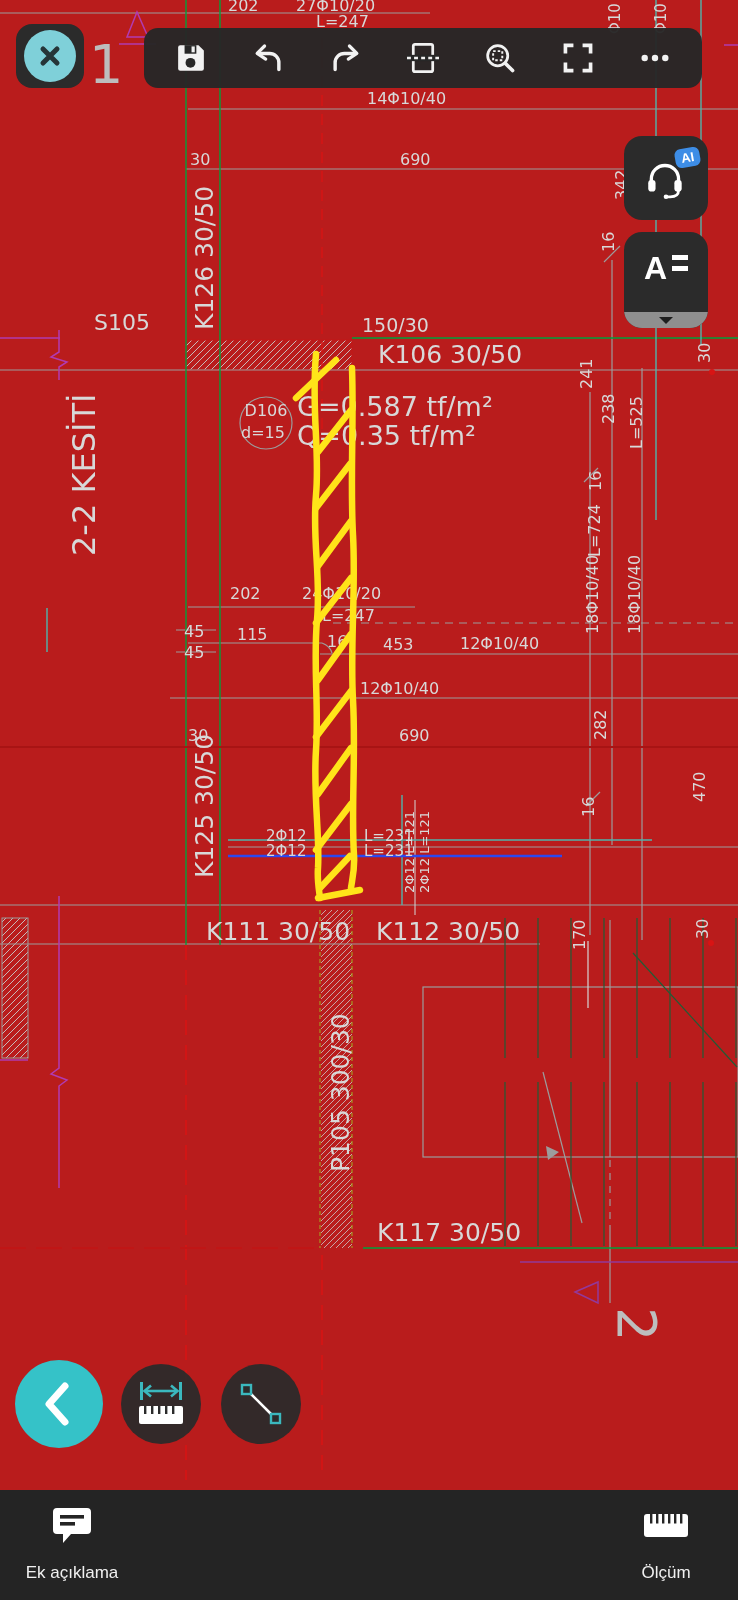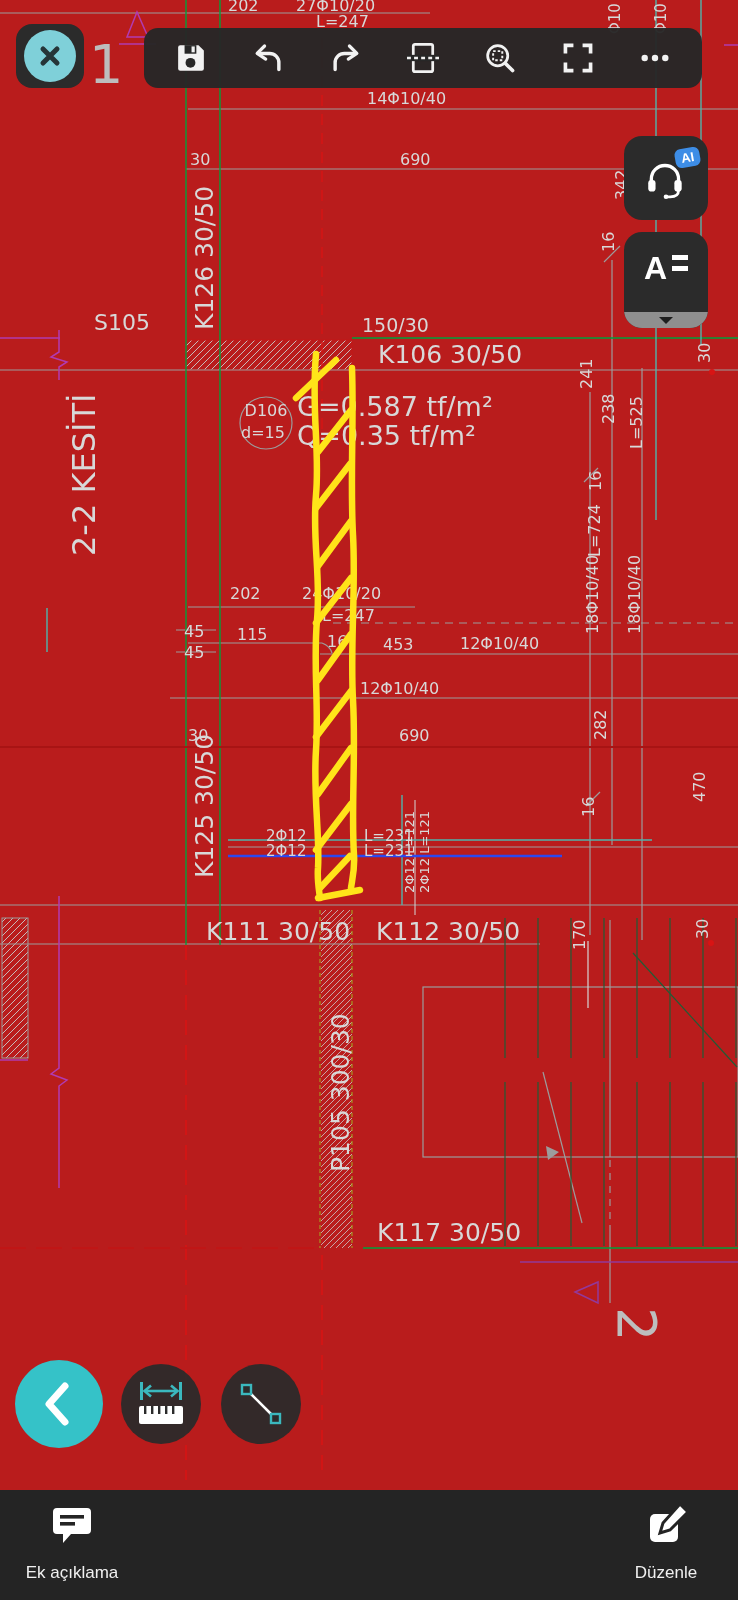--- a/index.html
+++ b/index.html
@@ -333,25 +333,30 @@
       <svg width="48" height="48" viewBox="0 0 48 48">
         <path d="M9 6 h30 q4 0 4 4 v18 q0 4 -4 4 H23 l-8 9 v-9 h-6 q-4 0 -4 -4 V10 q0 -4 4 -4 z" fill="#fff"></path>
         <rect x="12" y="13" width="24" height="3.6" fill="#242424"></rect>
         <rect x="12" y="20" width="15" height="3.6" fill="#242424"></rect>
       </svg>
       <div class="ind"></div>
       <div class="lbl">Ek açıklama</div>
     </div>
 
 
+
+
     <div class="nav-item">
       <svg width="48" height="48" viewBox="0 0 48 48">
-        <rect x="8" y="12" width="28" height="28" rx="5" fill="#fff"></rect>
-        <polygon points="38,2 46,10 28,28 18,31 21,21" fill="#fff" stroke="#242424" stroke-width="3"></polygon>
+        <rect x="2" y="12" width="44" height="23" rx="3" fill="#fff"></rect>
+        <rect x="8" y="12" width="2.4" height="9.5" fill="#242424"></rect>
+        <rect x="14" y="12" width="2.4" height="9.5" fill="#242424"></rect>
+        <rect x="20" y="12" width="2.4" height="9.5" fill="#242424"></rect>
+        <rect x="26" y="12" width="2.4" height="9.5" fill="#242424"></rect>
+        <rect x="32" y="12" width="2.4" height="9.5" fill="#242424"></rect>
+        <rect x="38" y="12" width="2.4" height="9.5" fill="#242424"></rect>
       </svg>
       <div class="ind"></div>
-      <div class="lbl">Düzenle</div>
-    </div>
-
-
+      <div class="lbl">Ölçüm</div>
+    </div>
 
   </div>
 </div>
 
 </body></html>

